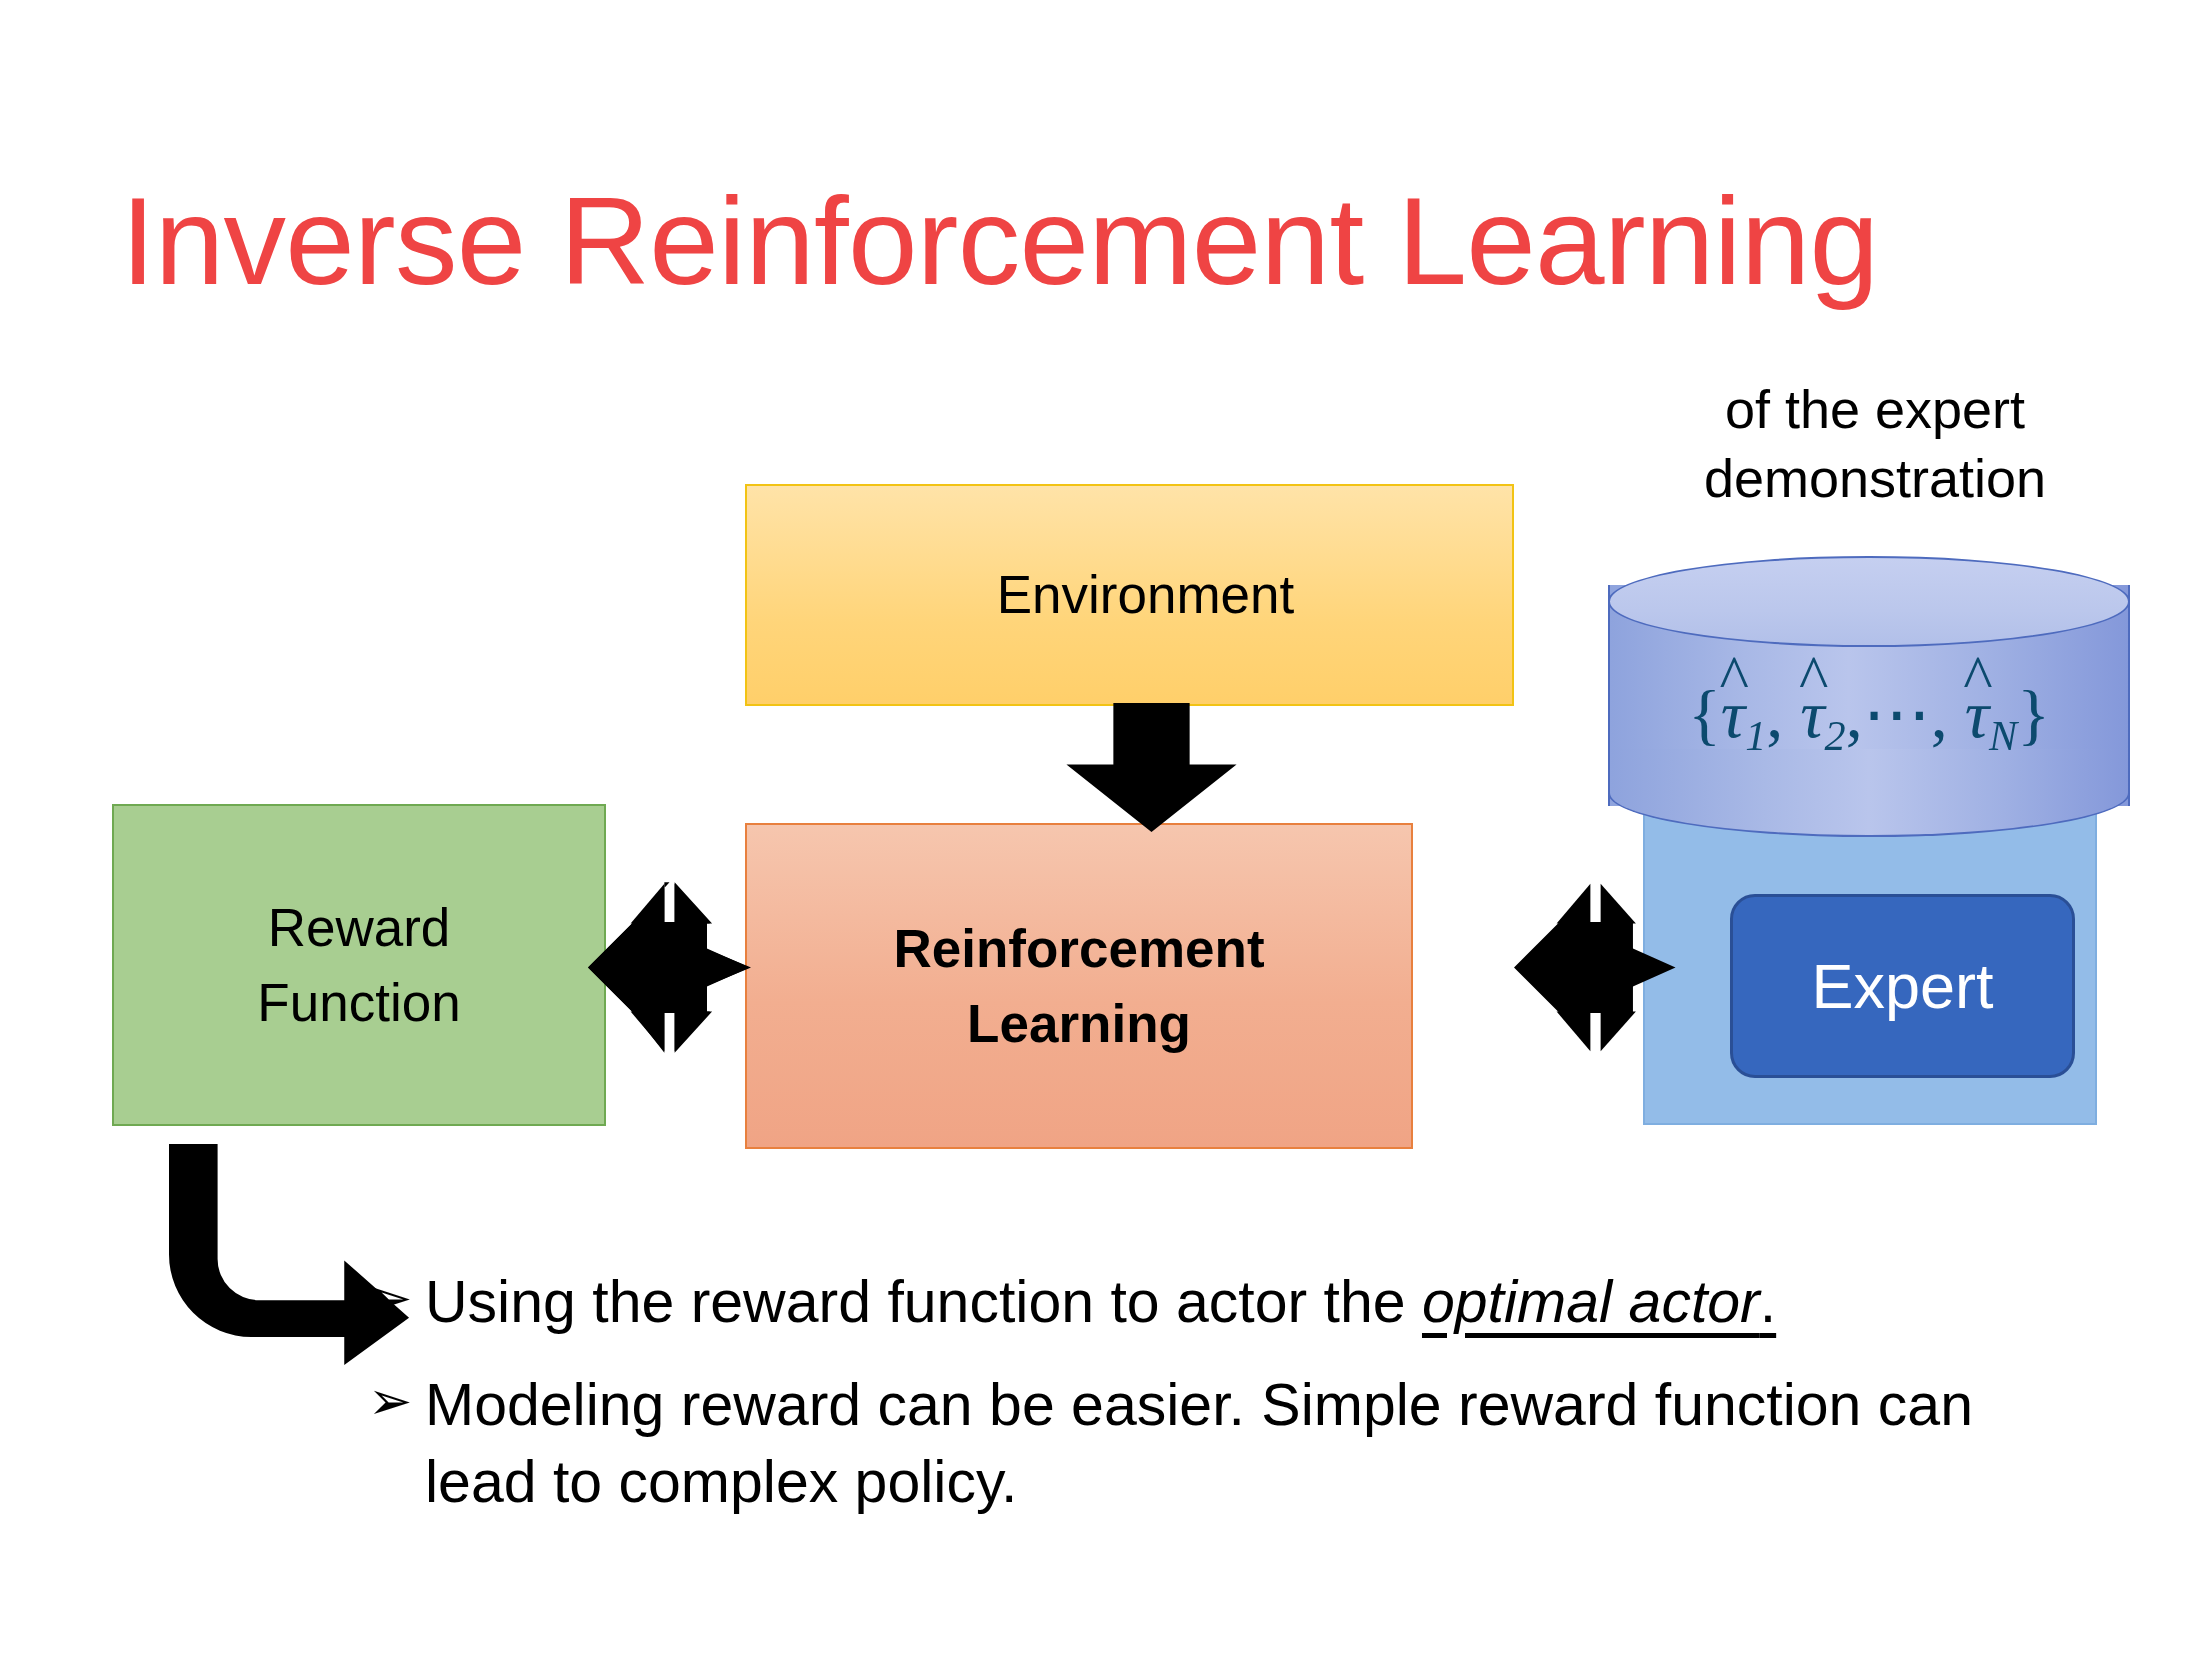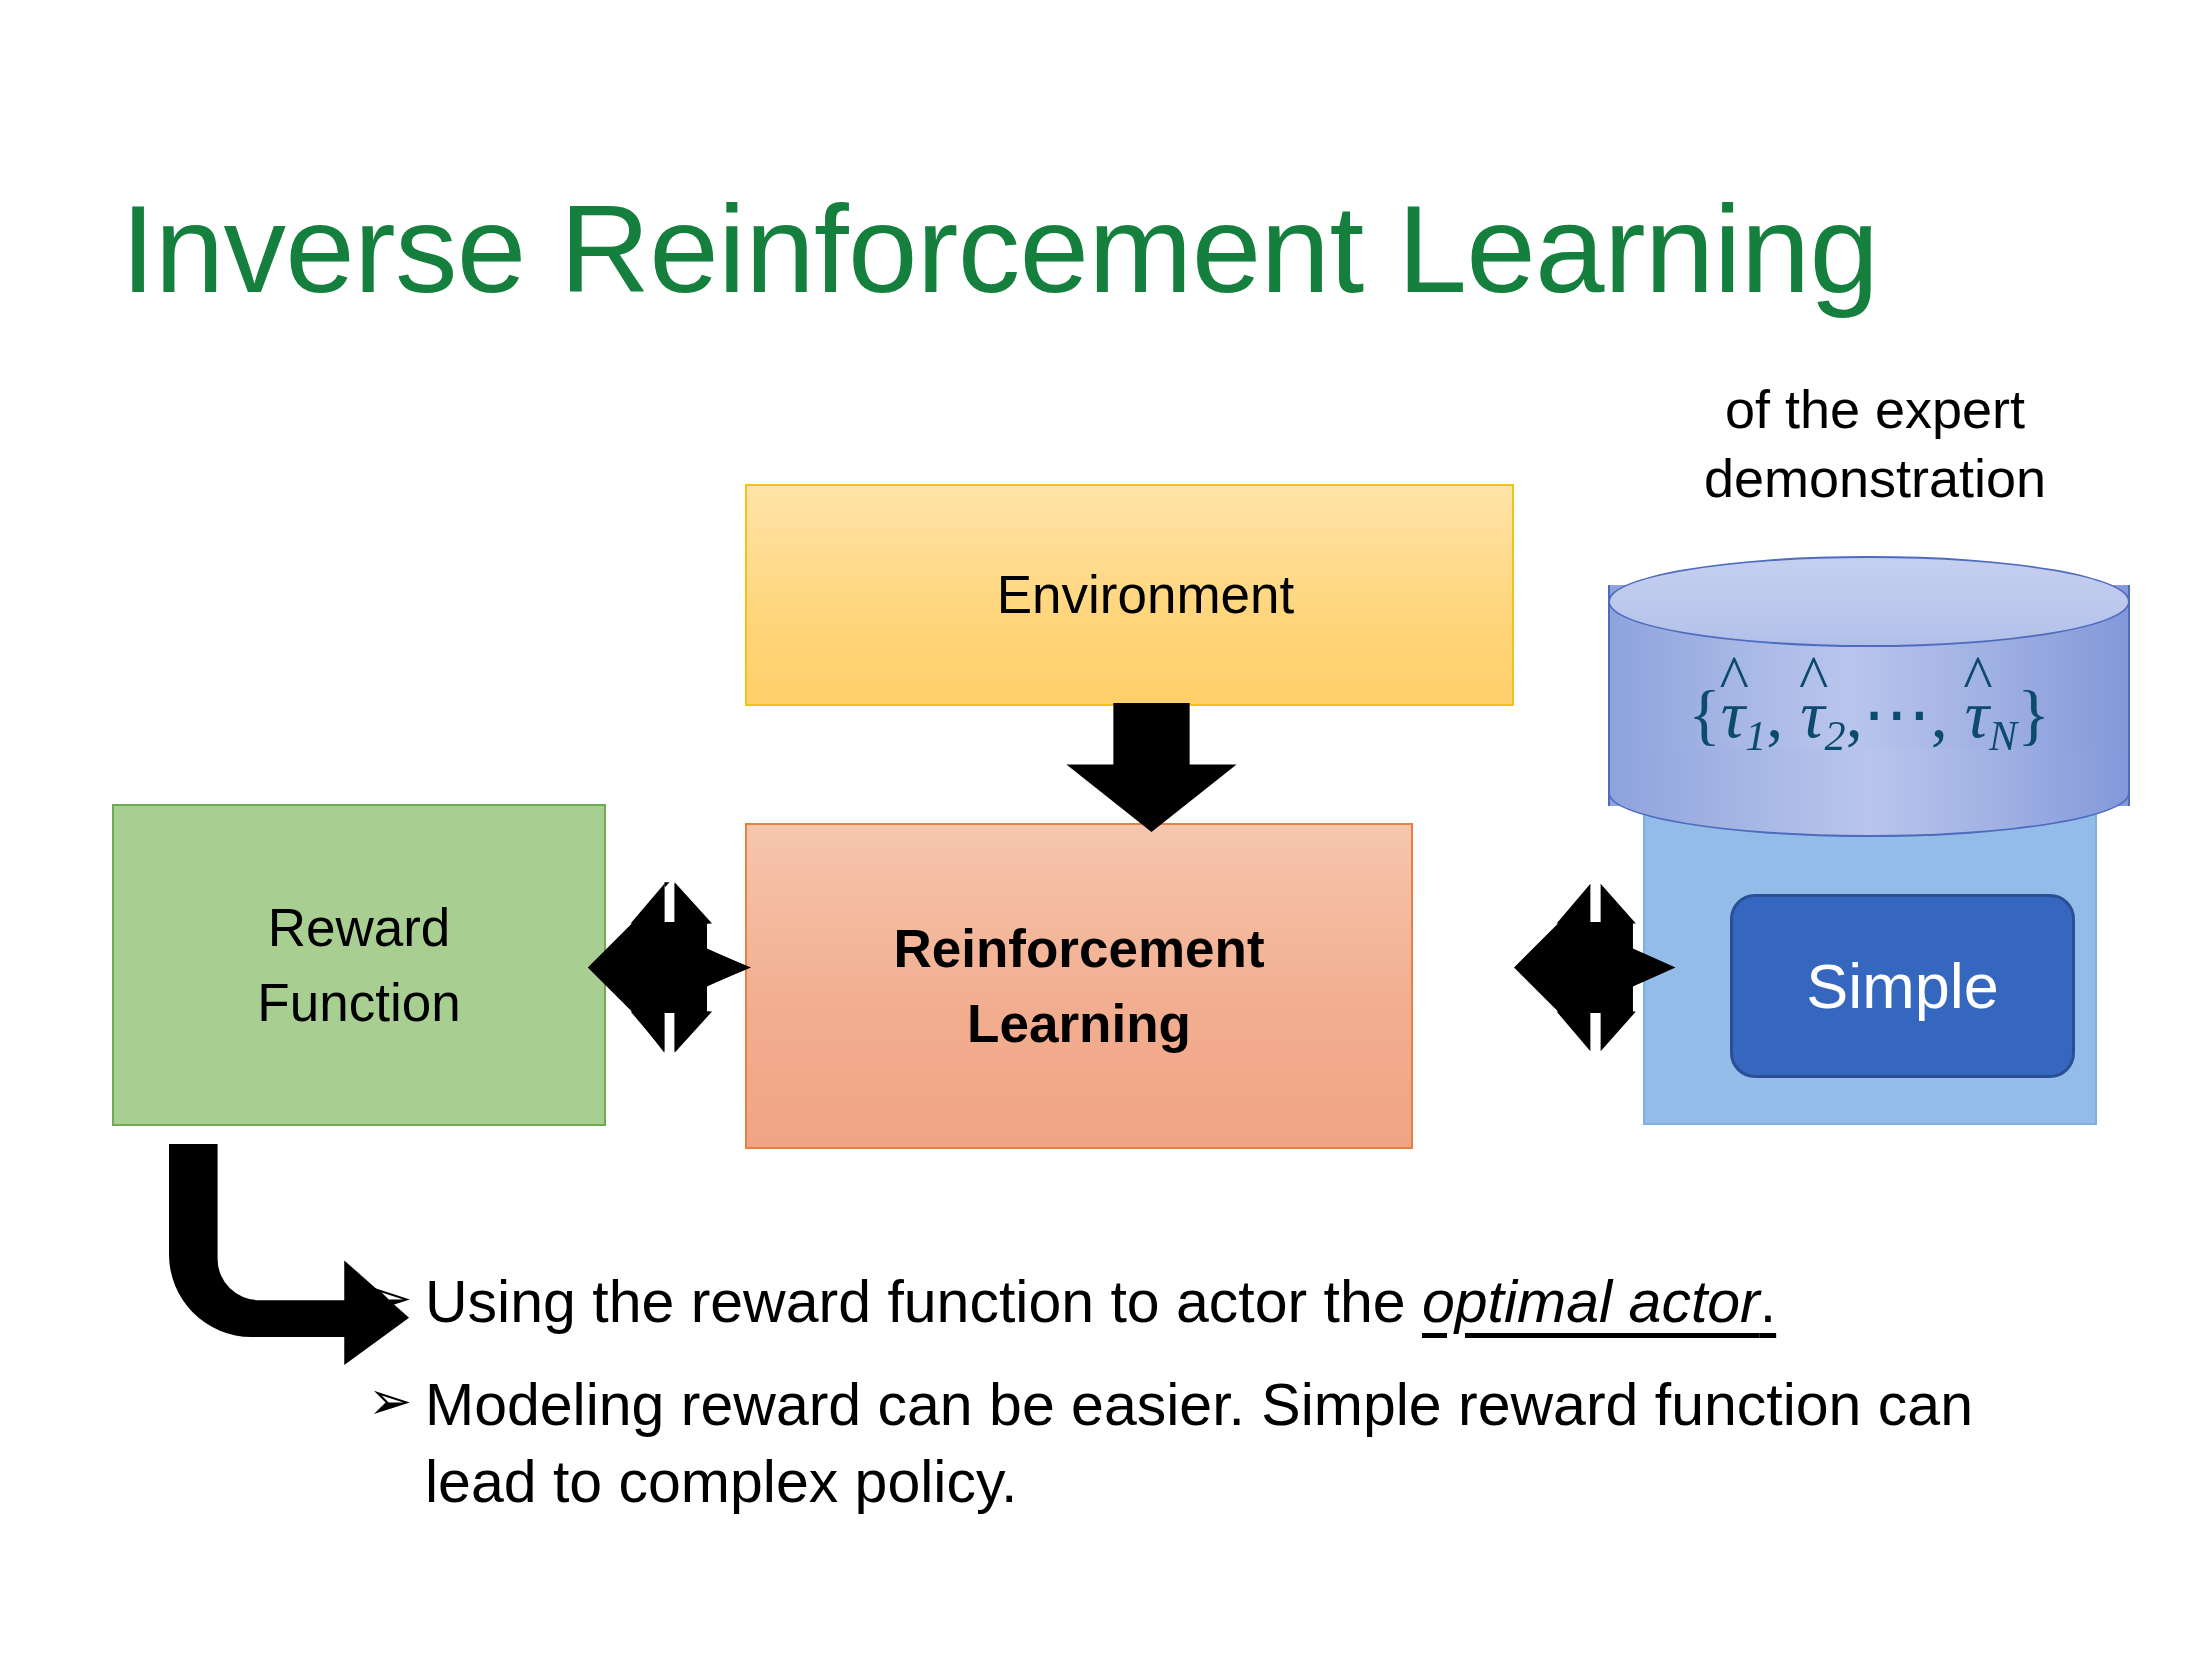--- a/index.html
+++ b/index.html
@@ -12,24 +12,23 @@
   }
   .slide{position:absolute;left:0;top:0;width:2205px;height:1654px;background:#fff;}
 
   
   .title{
     position:absolute;left:0;top:173px;width:1999px;
     text-align:center;
     font-size:125px;
     line-height:1.08;
     font-weight:400;
-    color:#15803d;
+    color:#ef4444;
     letter-spacing:-0.7px;
     white-space:nowrap;
-    margin-top:8px;
   }
 
   
   .box{
     position:absolute;
     box-sizing:border-box;
     display:flex;align-items:center;justify-content:center;
     text-align:center;
     color:#000;
     font-size:53px;
@@ -158,21 +157,21 @@
   <div class="expert-bg"></div>
 
   <div class="cyl-wrap">
     <div class="cyl-body"></div>
     <div class="cyl-bottom"></div>
     <div class="cyl-top"></div>
     <div class="cyl-label"><span>{</span><span class="hat">τ</span><sub>1</sub><span>,</span>&nbsp;<span class="hat">τ</span><sub>2</sub><span>,</span><span>⋯</span><span>,</span>&nbsp;<span class="hat">τ</span><sub>N</sub><span>}</span></div>
   </div>
 
   <div class="expert-box">
-    <span>Simple</span>
+    <span>Expert</span>
   </div>
 
   <div class="box env-box">
     <span>Environment</span>
   </div>
 
   <div class="box reward-box">
     <div>
       <div>Reward</div>
       <div>Function</div>

